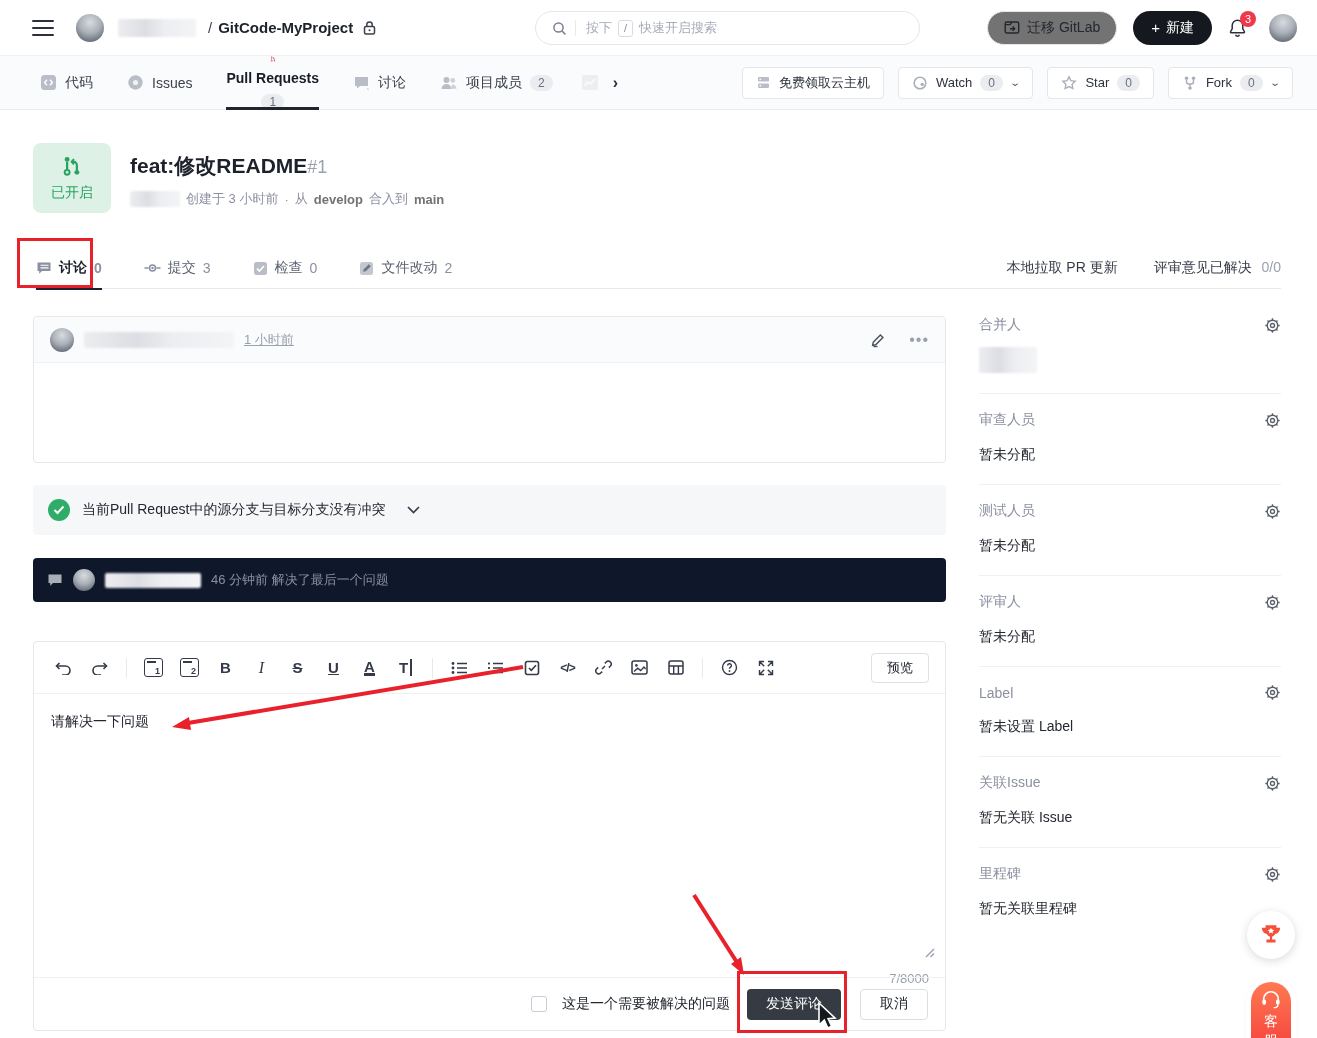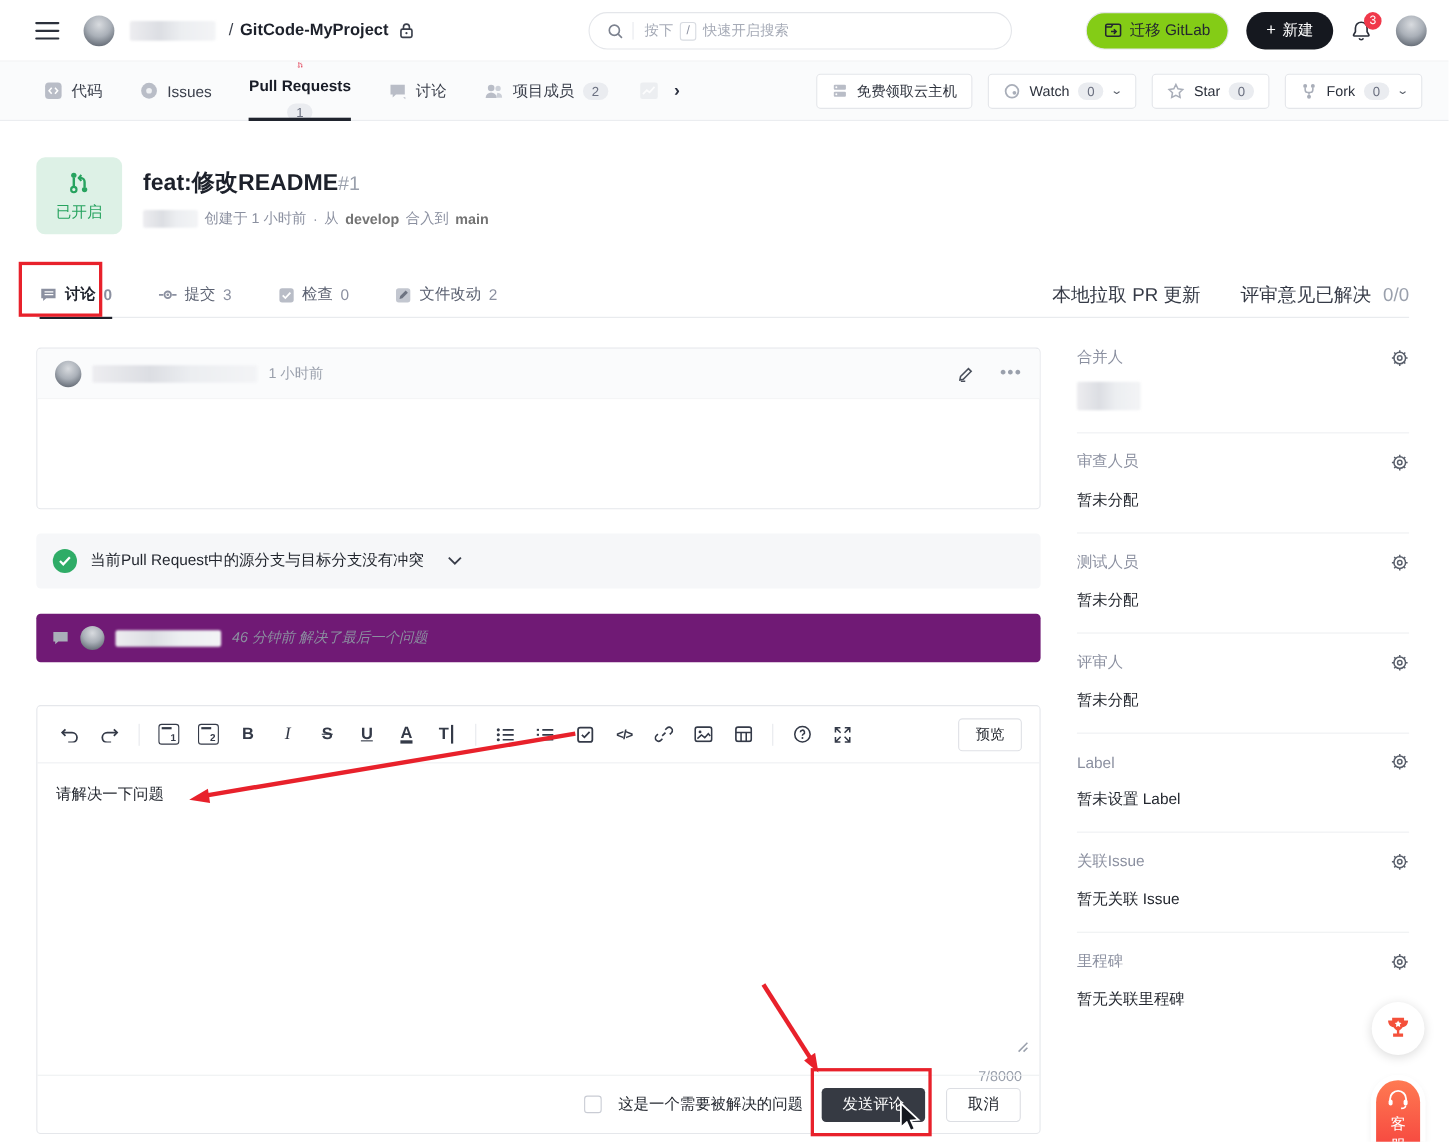--- a/index.html
+++ b/index.html
@@ -27,21 +27,21 @@
   .hd-lock { margin-left:9px; display:flex; }
 
   .search { position:absolute; left:535px; top:11px; width:385px; height:34px; border:1px solid #e4e6ea;
             border-radius:17px; background:#fff; display:flex; align-items:center; padding:0 12px; cursor:text;}
   .search .mag { display:flex; margin:0 8px 0 4px; }
   .search .vline { width:1px; height:16px; background:#e8eaee; margin-right:10px; }
   .search .ph { color:#a6abb7; font-size:13px; display:flex; align-items:center; gap:6px; }
   .keycap { border:1px solid #d8dbe1; border-radius:3px; padding:0 5px; font-size:11px; line-height:15px; color:#8b90a0; background:#fff; }
 
   .hd-right { margin-left:auto; display:flex; align-items:center; gap:16px; }
-  .btn-migrate { height:34px; border:1px solid #e4e6ea; border-radius:17px; background:#84cc16; display:flex;
+  .btn-migrate { height:34px; border:1px solid #e4e6ea; border-radius:17px; background:#737373; display:flex;
                  align-items:center; gap:7px; padding:0 16px; font-size:14px; color:#23272f; cursor:pointer; }
   .btn-new { height:34px; border-radius:17px; background:#15181f; color:#fff; display:flex; align-items:center;
              gap:6px; padding:0 18px; font-size:14px; cursor:pointer; }
   .btn-new .plus { font-size:15px; }
   .bell-wrap { position:relative; cursor:pointer; display:flex; margin-right:6px;}
   .badge-red { position:absolute; top:-7px; right:-9px; min-width:16px; height:16px; border-radius:8px; background:#f0384a;
                color:#fff; font-size:11px; display:flex; align-items:center; justify-content:center; padding:0 4px; }
 
   
   .navbar { height:54px; background:#fafbfc; border-bottom:1px solid #ebedf0; display:flex; align-items:center; padding:0 24px 0 40px; }
@@ -71,45 +71,45 @@
 
   
   .pr-tabbar { position:absolute; left:33px; top:248px; width:1248px; height:41px; border-bottom:1px solid #e7e9ed;
                display:flex; align-items:center; }
   .ptab { display:flex; align-items:center; gap:7px; font-size:14px; color:#5a6070; height:41px; position:relative;
           margin-right:42px; cursor:pointer; }
   .ptab .cnt { color:#8b90a0; }
   .ptab.active { color:#1d212b; font-weight:700; }
   .ptab.active::after { content:""; position:absolute; left:0; right:0; bottom:-1px; height:2px; background:#1d212b; }
   .ptab:first-child { margin-left:3px; }
-  .ptabbar-right { margin-left:auto; display:flex; align-items:flex-end; gap:36px; font-size:17px; color:#363b47; }
+  .ptabbar-right { margin-left:auto; display:flex; align-items:flex-end; gap:36px; font-size:14px; color:#363b47; }
   .ptabbar-right .res-cnt { color:#9aa0ac; margin-left:6px; }
   .ptabbar-right > div { cursor:pointer; }
 
   
   .comment-card { position:absolute; left:33px; top:316px; width:913px; height:147px; border:1px solid #e5e7eb; border-radius:4px; background:#fff; }
   .cc-head { height:46px; background:#fafbfc; border-bottom:1px solid #eef0f2; border-radius:4px 4px 0 0;
              display:flex; align-items:center; padding:0 16px; gap:10px; }
   .cc-name { width:150px; height:16px; }
-  .cc-time { color:#9aa0ac; font-size:13px; }
+  .cc-time { color:#9aa0ac; font-size:13px;text-decoration:underline; }
   .cc-actions { margin-left:auto; display:flex; align-items:center; gap:22px; color:#4a505c; }
   .cc-actions .more { color:#9aa0ac; font-size:16px; letter-spacing:1px; cursor:pointer;}
   .cc-body { padding:20px 17px 0; font-size:14.5px; color:#23272f; }
   .cc-blur { width:140px; height:26px; margin-top:13px; }
 
   
   .conflict { position:absolute; left:33px; top:485px; width:913px; height:50px; background:#f6f7f9; border-radius:4px;
               display:flex; align-items:center; padding:0 15px; gap:12px; }
   .ck-circle { width:22px; height:22px; border-radius:50%; background:#2fac67; display:flex; align-items:center; justify-content:center; flex:none;}
   .conflict .txt { font-size:14px; color:#23272f; }
   .conflict .dn-ic { margin-left:10px; display:flex; cursor:pointer; }
 
   
-  .timeline { position:absolute; left:33px; top:558px; width:913px; height:44px; background:#701a75; border-radius:4px;
-              display:flex; align-items:center; padding:0 14px; gap:10px;font-style:italic; }
+  .timeline { position:absolute; left:33px; top:558px; width:913px; height:44px; background:#0f172a; border-radius:4px;
+              display:flex; align-items:center; padding:0 14px; gap:10px; }
   .tl-name { width:96px; height:15px; }
   .tl-text { color:#8b90a0; font-size:13px; }
 
   
   .editor { position:absolute; left:33px; top:641px; width:913px; height:390px; border:1px solid #e5e7eb; border-radius:4px; background:#fff; }
   .ed-toolbar { height:52px; border-bottom:1px solid #eef0f2; display:flex; align-items:center; padding:0 16px; gap:9px; }
   .tb { width:27px; height:27px; display:flex; align-items:center; justify-content:center; color:#343a48; cursor:pointer;
         border-radius:3px; font-size:15px; flex:none; }
   .tb-sep { width:1px; height:20px; background:#e7e9ed; margin:0 4px; flex:none;}
   .tb .g { font-weight:700; }
@@ -327,21 +327,21 @@
         </svg>
       <span>已开启</span>
     </div>
     <div>
       <div class="pr-title-row">
         <span class="pr-title">feat:修改README</span>
         <span class="pr-num">#1</span>
       </div>
       <div class="pr-meta">
         <span class="blur-block meta-name"></span>
-        <span>创建于 1 小时前</span>
+        <span>创建于 3 小时前</span>
         <span>·</span>
         <span>从</span>
         <span class="lnk">develop</span>
         <span>合入到</span>
         <span class="lnk">main</span>
       </div>
     </div>
   </div>
 
   <div class="pr-tabbar">

